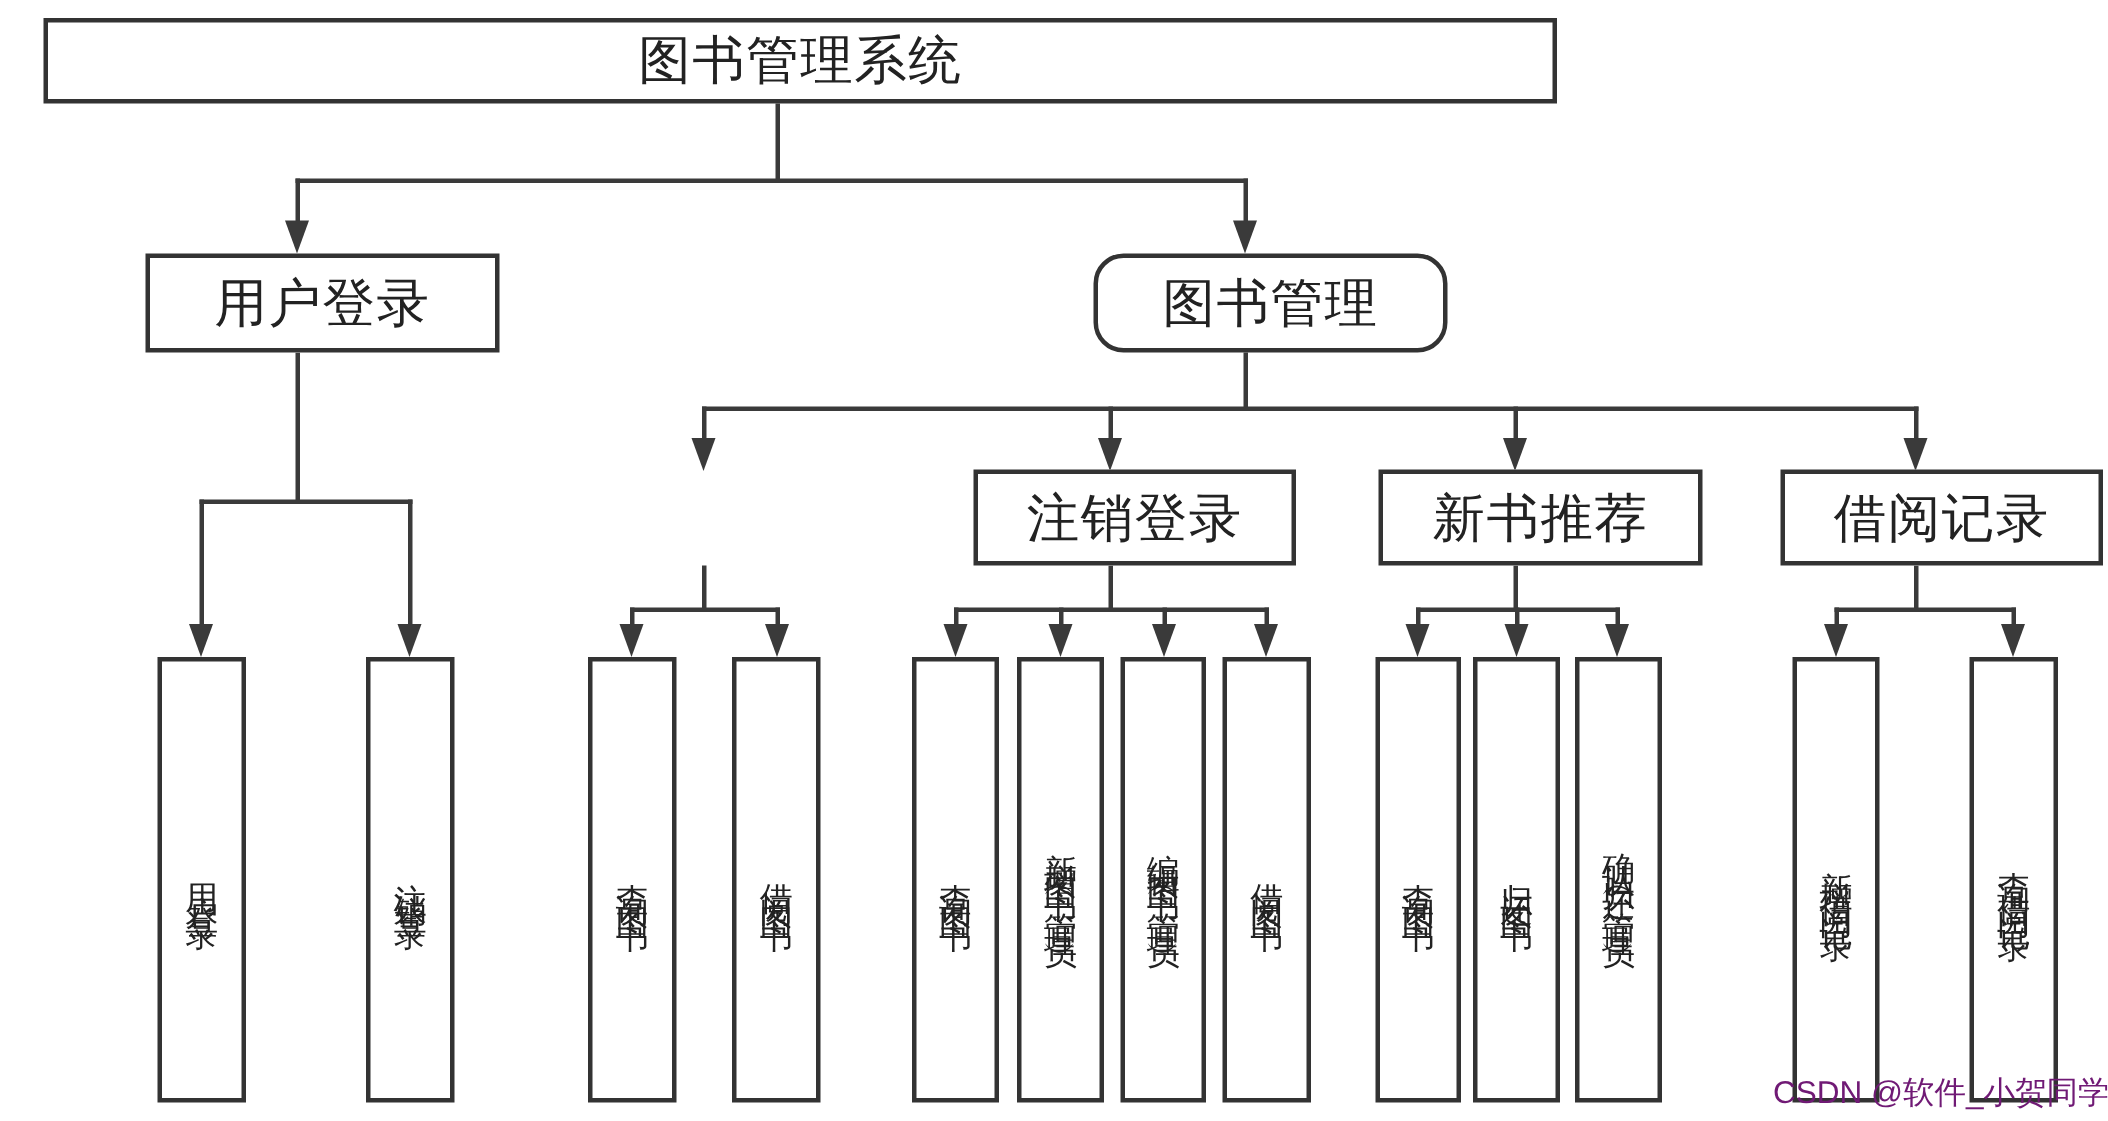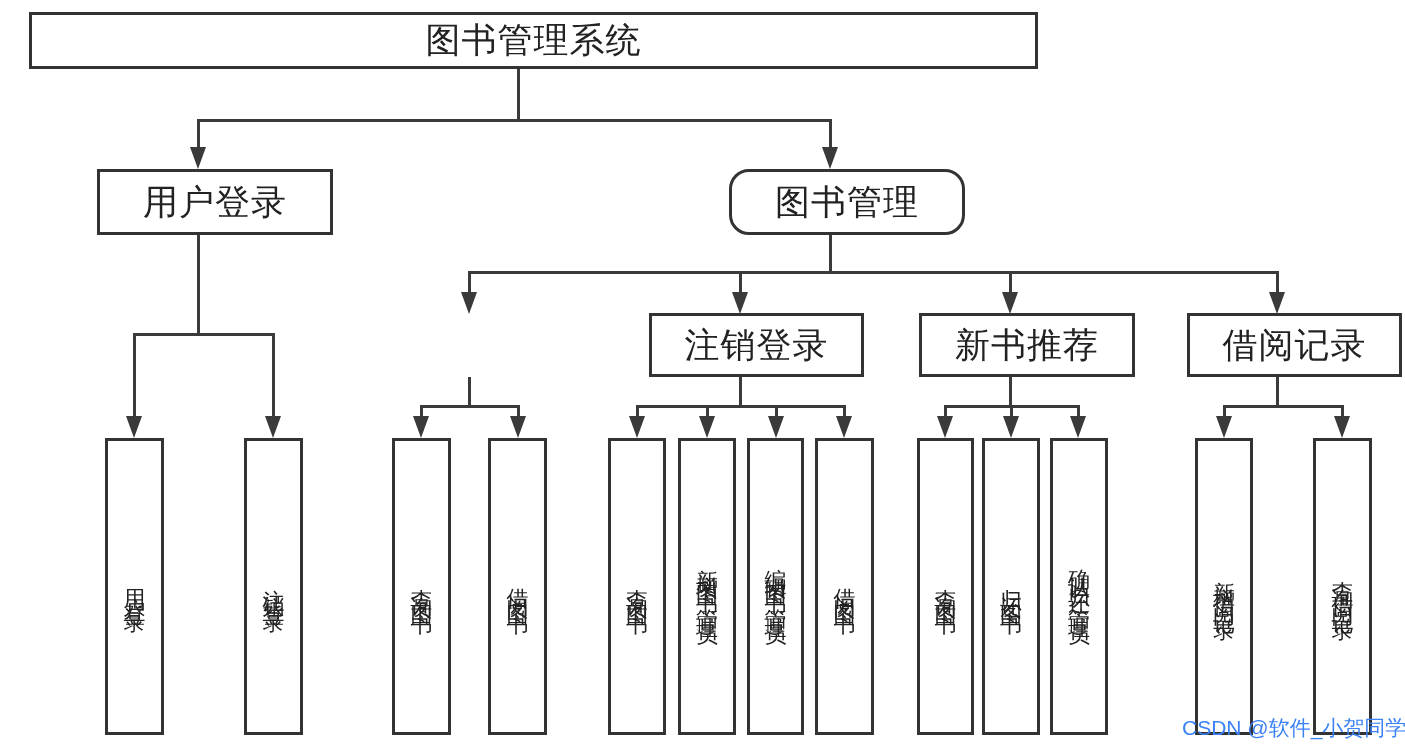--- a/index.html
+++ b/index.html
@@ -183,15 +183,15 @@
     <span>确认归还（管理员）</span>
   </div>
 
   <div class="node leaf" style="left:1195px; width:58px;">
     <span>新增借阅记录</span>
   </div>
   <div class="node leaf" style="left:1313px; width:59px;">
     <span>查询借阅记录</span>
   </div>
 
-  <div id="watermark" style="color: #3b82f6;">CSDN @软件_小贺同学</div>
+  <div id="watermark" style="color: #701a75;">CSDN @软件_小贺同学</div>
 
 </div>
 
 </body></html>

